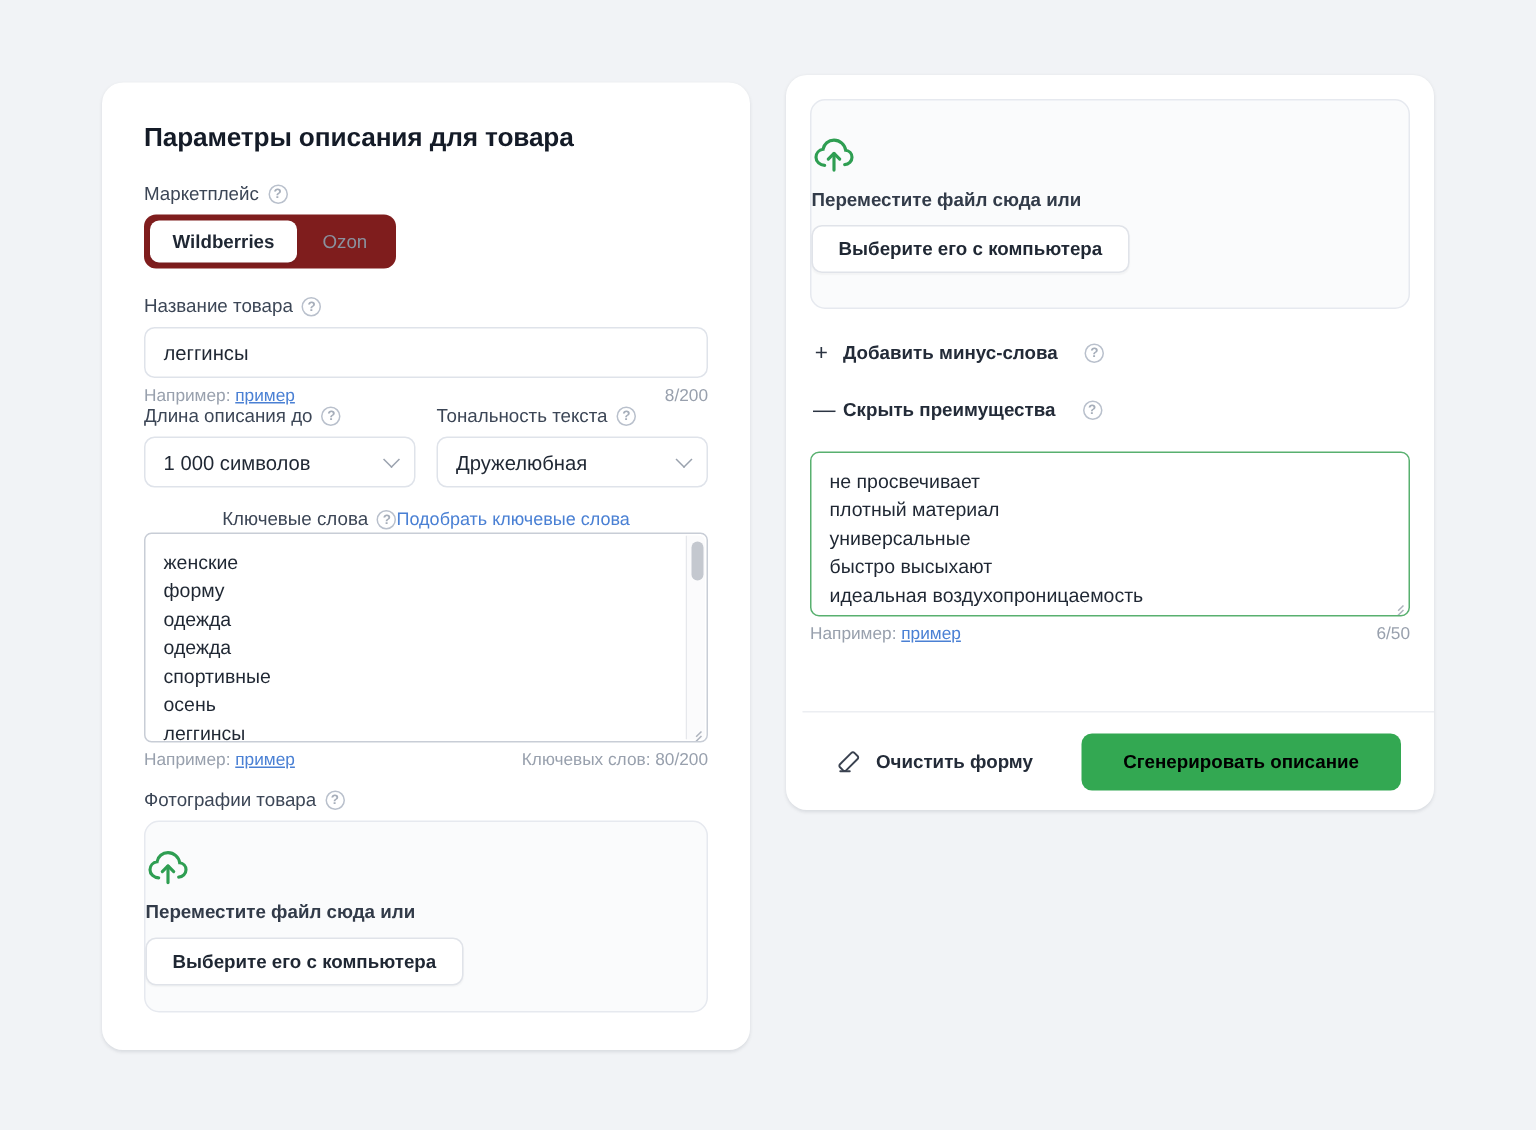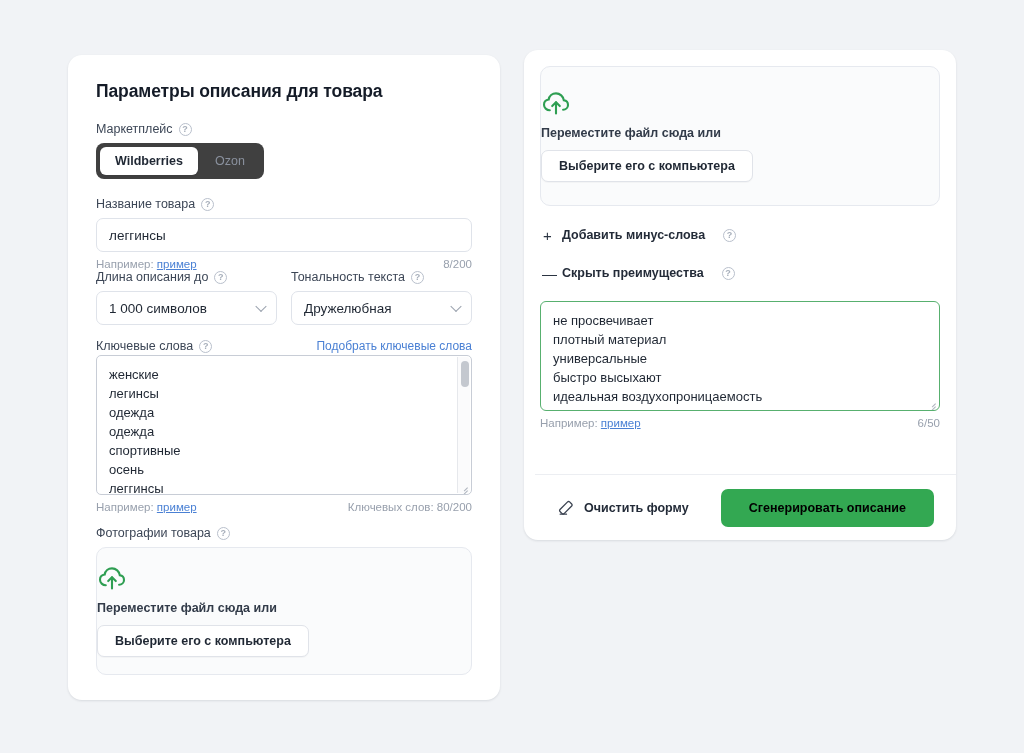--- a/index.html
+++ b/index.html
@@ -40,21 +40,21 @@
   .help-icon {
     width:13px; height:13px; flex:none;
     border:1px solid #b9c0cc; border-radius:50%;
     color:#a6aeba; font-size:9px; line-height:11px;
     text-align:center; font-weight:700;
     display:inline-block;
   }
 
   
   .segmented {
-    display:inline-flex; background:#404040; border-radius:8px;
+    display:inline-flex; background:#7f1d1d; border-radius:8px;
     padding:4px; gap:2px; margin-bottom:18px;
   }
   .seg {
     font-size:12.5px; padding:7px 15px; border-radius:6px;
     color:#8a919e; cursor:pointer; border:none; background:transparent;
     font-family:inherit;
   }
   .seg.active {
     background:#ffffff; color:#1f2733; font-weight:700;
     box-shadow:0 1px 2px rgba(16,24,40,.10);
@@ -84,21 +84,21 @@
     font-size:13.5px; color:#1f2733; cursor:pointer;
   }
   .chevron {
     position:absolute; right:11px; top:50%; width:8px; height:8px;
     border-right:1.6px solid #9aa2ae; border-bottom:1.6px solid #9aa2ae;
     transform:translateY(-70%) rotate(45deg);
   }
 
   
   .kw-header {
-    display:flex; justify-content:space-between; align-items:flex-end;
+    display:flex; justify-content:center; align-items:flex-end;
     margin-top:14px;
   }
   .kw-link {
     font-size:12px; color:#4a80d4; cursor:pointer; margin-bottom:2px;
   }
   .ta-wrap { position:relative; }
   .textarea {
     width:100%; border:1px solid #c8cdd6; border-radius:5px;
     background:#fff; padding:9px 12px 9px 12px;
     font-size:13px; line-height:19px; color:#1f2733;
@@ -239,21 +239,21 @@
         <div class="kw-header">
           <div class="label-row" style="margin-bottom:2px;">
             <span>Ключевые слова</span>
             <span class="help-icon">?</span>
           </div>
           <div class="kw-link">Подобрать ключевые слова</div>
         </div>
         <div class="ta-wrap">
           <div class="textarea" id="keywords-textarea">
             <div class="kw-line">женские</div>
-            <div class="kw-line">легинсы</div>
+            <div class="kw-line">форму</div>
             <div class="kw-line">одежда</div>
             <div class="kw-line">одежда</div>
             <div class="kw-line">спортивные</div>
             <div class="kw-line">осень</div>
             <div class="kw-line">леггинсы</div>
 
             <div class="fake-scrollbar">
               <div class="fake-thumb"></div>
             </div>
             <div class="resize-grip">

